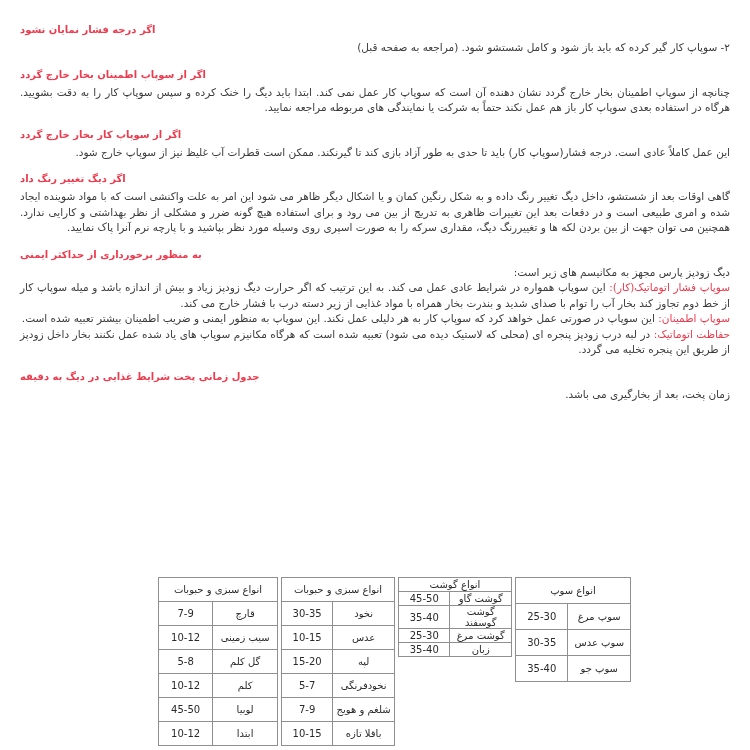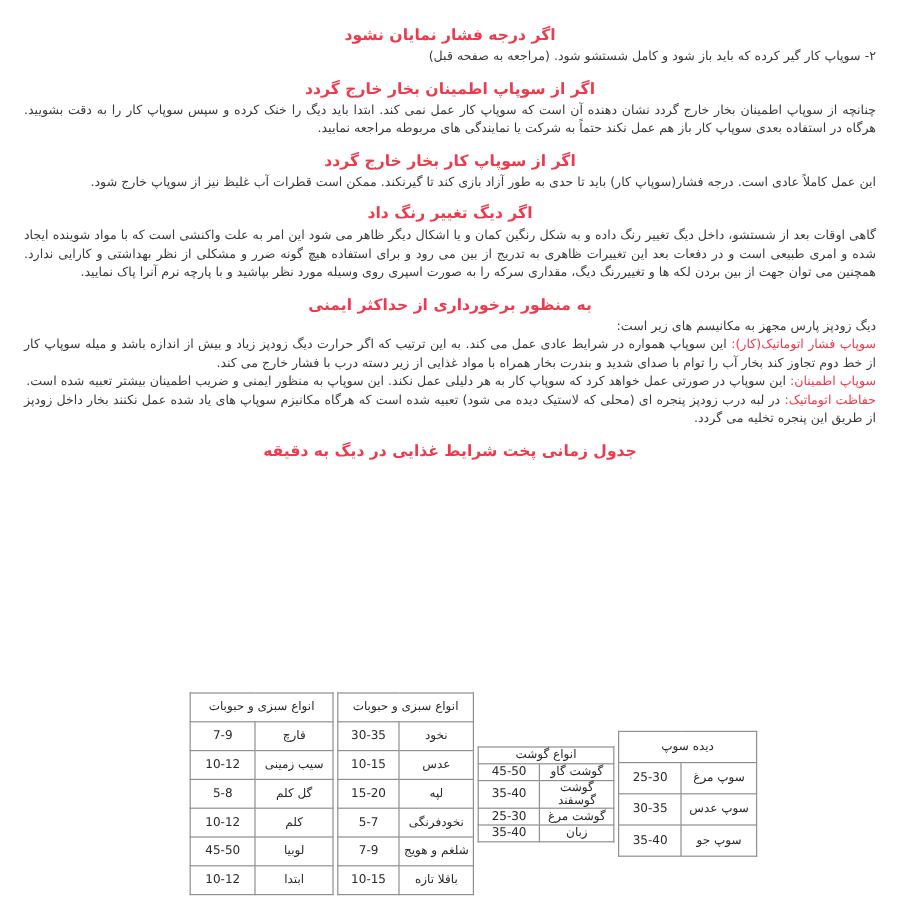--- a/index.html
+++ b/index.html
@@ -16,35 +16,35 @@
   .content {
     position: absolute;
     top: 22px; right: 20px; left: 20px;
     font-size: 10.5px;
     line-height: 15.5px;
     color: #3b3b3b;
     text-align: justify;
   }
   section { margin-bottom: 11px; }
   h2 {
-    font-size: 13px;
+    font-size: 10px;
     line-height: 15px;
     margin: 0 0 3px 0;
     color: var(--accent, #ee3a4d);
     font-weight: bold;
-    text-align: center;
+    text-align: left;
   }
   p { margin: 0; }
   .red-label { color: var(--accent, #ee3a4d); }
   .note { text-align: right; }
   .tables {
     position: absolute;
     bottom: 4px; left: 158px;
     display: flex;
-    align-items: center;
+    align-items: flex-start;
     gap: 3px;
     direction: ltr;
   }
   table.ctable {
     border-collapse: collapse;
     direction: rtl;
     font-size: 10px;
     color: #2a2a2a;
     background: #fff;
   }
@@ -93,20 +93,21 @@
     <section>
       <h2>به منظور برخورداری از حداکثر ایمنی</h2>
       <p>دیگ زودپز پارس مجهز به مکانیسم های زیر است:</p>
       <p><span class="red-label">سوپاپ فشار اتوماتیک(کار):</span> <span>این سوپاپ همواره در شرایط عادی عمل می کند. به این ترتیب که اگر حرارت دیگ زودپز زیاد و بیش از اندازه باشد و میله سوپاپ کار از خط دوم تجاوز کند بخار آب را توام با صدای شدید و بندرت بخار همراه با مواد غذایی از زیر دسته درب با فشار خارج می کند.</span></p>
       <p><span class="red-label">سوپاپ اطمینان:</span> <span>این سوپاپ در صورتی عمل خواهد کرد که سوپاپ کار به هر دلیلی عمل نکند. این سوپاپ به منظور ایمنی و ضریب اطمینان بیشتر تعبیه شده است.</span></p>
       <p><span class="red-label">حفاظت اتوماتیک:</span> <span>در لبه درب زودپز پنجره ای (محلی که لاستیک دیده می شود) تعبیه شده است که هرگاه مکانیزم سوپاپ های یاد شده عمل نکنند بخار داخل زودپز از طریق این پنجره تخلیه می گردد.</span></p>
     </section>
 
     <section>
       <h2>جدول زمانی پخت شرایط غذایی در دیگ به دقیقه</h2>
+      <p class="note">زمان پخت، بعد از بخارگیری می باشد.</p>
     </section>
 
   </div>
 
   <div class="tables">
 
     <table class="ctable veg w120">
       <thead>
         <tr>
             <th colspan="2">انواع سبزی و حبوبات</th>
@@ -196,21 +197,21 @@
         <tr>
             <td class="n">زبان</td>
             <td class="t">35-40</td>
           </tr>
       </tbody>
     </table>
 
     <table class="ctable soup w116">
       <thead>
         <tr>
-            <th colspan="2">دیده سوپ</th>
+            <th colspan="2">انواع سوپ</th>
           </tr>
       </thead>
       <tbody>
         <tr>
             <td class="n">سوپ مرغ</td>
             <td class="t">25-30</td>
           </tr>
         <tr>
             <td class="n">سوپ عدس</td>
             <td class="t">30-35</td>

